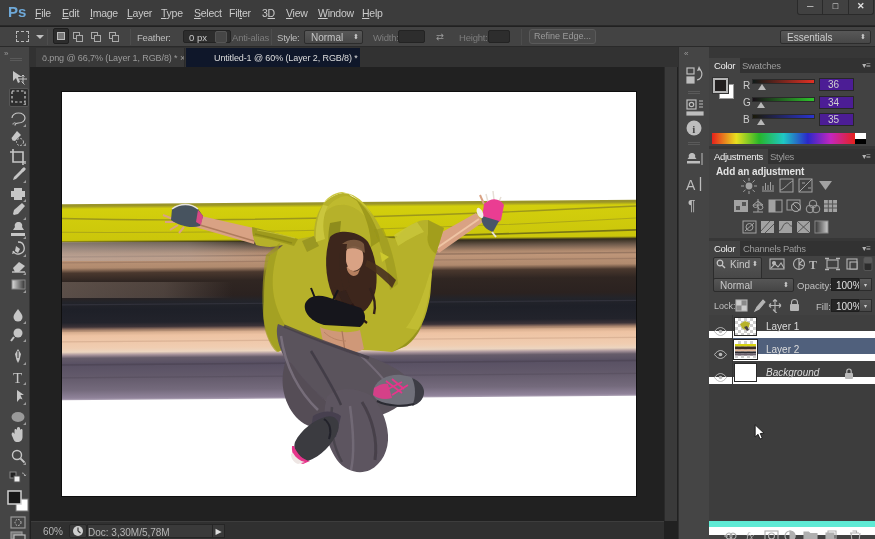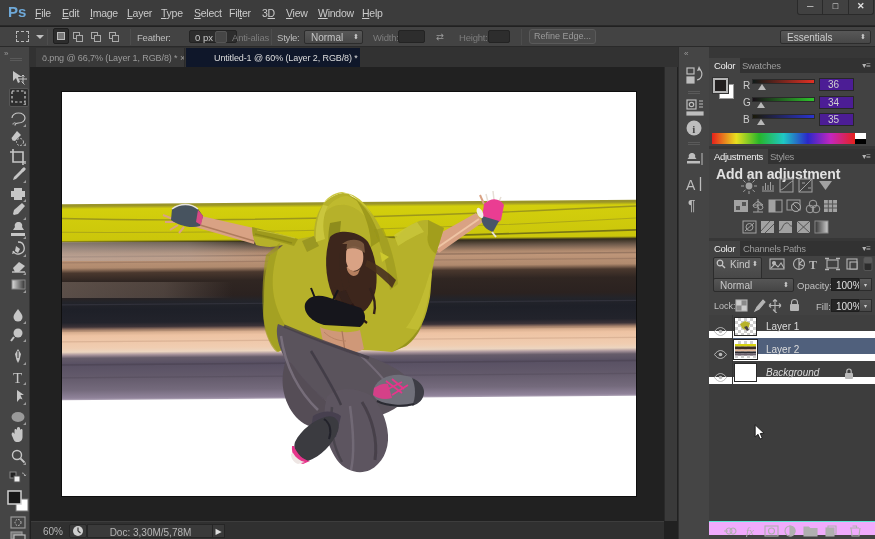--- a/index.html
+++ b/index.html
@@ -81,21 +81,21 @@
     <div style="left:53px;top:1px;width:16px;height:16px;background:#2c2c2c;border:1px solid #1f1f1f;border-radius:2px"></div>
     <div style="left:57px;top:5px;width:8px;height:8px;border:1px solid #bbb;background:#777"></div>
     <div style="left:73px;top:5px;width:7px;height:7px;border:1px solid #aaa"></div>
     <div style="left:76px;top:8px;width:7px;height:7px;border:1px solid #aaa;background:#444"></div>
     <div style="left:91px;top:5px;width:7px;height:7px;border:1px solid #aaa"></div>
     <div style="left:94px;top:8px;width:7px;height:7px;border:1px solid #aaa;background:#444"></div>
     <div style="left:109px;top:5px;width:7px;height:7px;border:1px solid #aaa"></div>
     <div style="left:112px;top:8px;width:7px;height:7px;border:1px solid #aaa;background:#444"></div>
     <div class="osep" style="left:130px"></div>
     <div class="olabel" style="left:137px">Feather:</div>
-    <div class="ofield" style="left:189px;width:48px;padding-top:1px">0 px</div>
+    <div class="ofield" style="left:183px;width:48px;padding-top:1px">0 px</div>
     <div style="left:215px;top:4px;width:12px;height:12px;background:#464646;border:1px solid #555;border-radius:2px"></div>
     <div class="olabel odis" style="left:232px">Anti-alias</div>
     <div class="osep" style="left:271px"></div>
     <div class="olabel" style="left:277px">Style:</div>
     <div style="left:304px;top:3px;width:59px;height:14px;background:linear-gradient(#585858,#474747);border:1px solid #2c2c2c;border-radius:2px;color:#c5c5c5;font-size:10px;padding:1px 6px">Normal</div>
     <div style="left:353px;top:6px;color:#ccc;font-size:7px">⬍</div>
     <div class="olabel odis" style="left:373px">Width:</div>
     <div class="ofield" style="left:398px;width:27px"></div>
     <div class="olabel" style="left:436px;top:4px;color:#9a9a9a">⇄</div>
     <div class="olabel odis" style="left:459px">Height:</div>
@@ -408,21 +408,21 @@
     </div>
   </div>
   <div id="vscroll"></div>
 
   <div id="statusbar">
     <div style="left:12px;top:4px">60%</div>
     <div class="fld" style="left:38px;width:18px;border-radius:2px"><svg width="16" height="12" viewBox="0 0 16 12">
           <circle cx="8" cy="6" r="5" fill="#cfcfcf"></circle>
           <path d="M8 6V2.5M8 6l2.5 2" stroke="#3a3a3a" stroke-width="1.2" fill="none"></path>
         </svg></div>
-    <div class="fld" style="left:56px;width:127px;padding-top:2px;text-align:center">Doc: 3,30M/5,78M</div>
+    <div class="fld" style="left:56px;width:127px;padding-top:2px;">Doc: 3,30M/5,78M</div>
     <div class="fld" style="left:181px;width:13px;color:#ddd;text-align:center;padding-top:2px;font-size:8px">▶</div>
   </div>
 
   <div id="iconstrip">
     <div style="left:5px;top:2px;color:#9a9a9a;font-size:8px;letter-spacing:-1px">«</div>
     <div style="left:9px;top:44px;width:12px;height:1px;background:#5a5a5a;box-shadow:0 2px 0 #5a5a5a"></div>
     <div style="left:9px;top:95px;width:12px;height:1px;background:#5a5a5a;box-shadow:0 2px 0 #5a5a5a"></div>
     <svg style="position:absolute;left:0;top:0" width="31" height="492" viewBox="0 0 31 492">
       <g fill="none" stroke="#bdbdbd" stroke-width="1.2">
 
@@ -481,21 +481,21 @@
 
     <div style="left:3px;top:86px;width:143px;height:11px;background:linear-gradient(to right,#e6211c,#e8e020 17%,#27b52a 33%,#1fc8c4 50%,#2b28c9 67%,#c326be 83%,#e6211c)"></div>
     <div style="left:146px;top:86px;width:11px;height:6px;background:#fff"></div>
     <div style="left:146px;top:92px;width:11px;height:5px;background:#000"></div>
 
     <div style="left:0;top:99px;width:166px;height:3px;background:#373737"></div>
     <div class="phead" style="top:102px"></div>
     <div class="ptab on" style="left:0px;top:102px">Adjustments</div>
     <div class="ptab" style="left:56px;top:102px">Styles</div>
     <div class="pmenu" style="top:105px">▾≡</div>
-    <div style="left:7px;top:119px;font-size:14px;font-weight:bold;color:#e2e2e2;letter-spacing:-0.1px">Add an adjustment</div>
+    <div style="left:7px;top:119px;font-size:10px;font-weight:bold;color:#e2e2e2;letter-spacing:-0.1px">Add an adjustment</div>
     <svg style="position:absolute;left:0;top:126px" width="166" height="68" viewBox="0 0 166 68">
       <g fill="none" stroke="#a2a2a2" stroke-width="1">
 
         <circle cx="40" cy="13" r="3.4" fill="#a2a2a2" stroke="none"></circle>
         <g stroke="#a2a2a2">
             <path d="M40 5v3M40 18v3M32 13h3M45 13h3M34.3 7.3l2.2 2.2M43.5 16.7l2.2 2.2M45.7 7.3l-2.2 2.2M36.5 16.7l-2.2 2.2"></path>
           </g>
         <path d="M53 18h12M54 17v-4M56.5 17v-7M59 17v-5M61.5 17v-8M64 17v-5" stroke="#a2a2a2"></path>
         <rect x="71" y="6" width="13" height="13"></rect>
           <path d="M71 17c4 0 9-8 13-9"></path>
@@ -633,21 +633,21 @@
       <div style="left:23px;top:0;width:1px;height:23px;background:#353535"></div>
       <div class="thumb" style="background:#fff;border:1px solid #2a2a2a"></div>
       <div class="lname" style="font-style:italic">Background</div>
       <div style="left:135px;top:5px"><svg width="10" height="12" viewBox="0 0 10 12">
             <rect x="1" y="5" width="8" height="6" rx="1" fill="#b9b9b9"></rect>
             <path d="M2.8 5V3.2a2.2 2.2 0 0 1 4.4 0V5" fill="none" stroke="#b9b9b9" stroke-width="1.2"></path>
           </svg></div>
     </div>
     <div style="left:0;top:337px;width:166px;height:137px;background:#3d3d3d"></div>
 
-    <div style="left:0;top:474px;width:166px;height:14px;background:#f0abfc;border-top:1px solid #5eead4">
+    <div style="left:0;top:474px;width:166px;height:14px;background:#ffffff;border-top:6px solid #5eead4">
       <svg width="166" height="18" viewBox="0 0 166 18">
         <g stroke="#b0b0b0" fill="none" stroke-width="1.1">
           <path d="M17 9h4M19 9a3 3 0 1 0 0-.01M23 9a3 3 0 1 1 0 .01" transform="translate(-2,0)"></path>
           <text x="37" y="13" font-size="11" font-style="italic" fill="#b0b0b0" stroke="none" font-family="Liberation Serif,serif">fx</text>
           <rect x="56" y="4" width="13" height="10"></rect>
             <circle cx="62.5" cy="9" r="3"></circle>
           <circle cx="81" cy="9" r="5"></circle>
             <path d="M81 4a5 5 0 0 1 0 10z" fill="#b0b0b0"></path>
           <path d="M95 6v8h13V6.5h-7l-1.5-1.5H95z" fill="#b0b0b0"></path>
           <rect x="117" y="6" width="8" height="8" fill="#b0b0b0"></rect>

